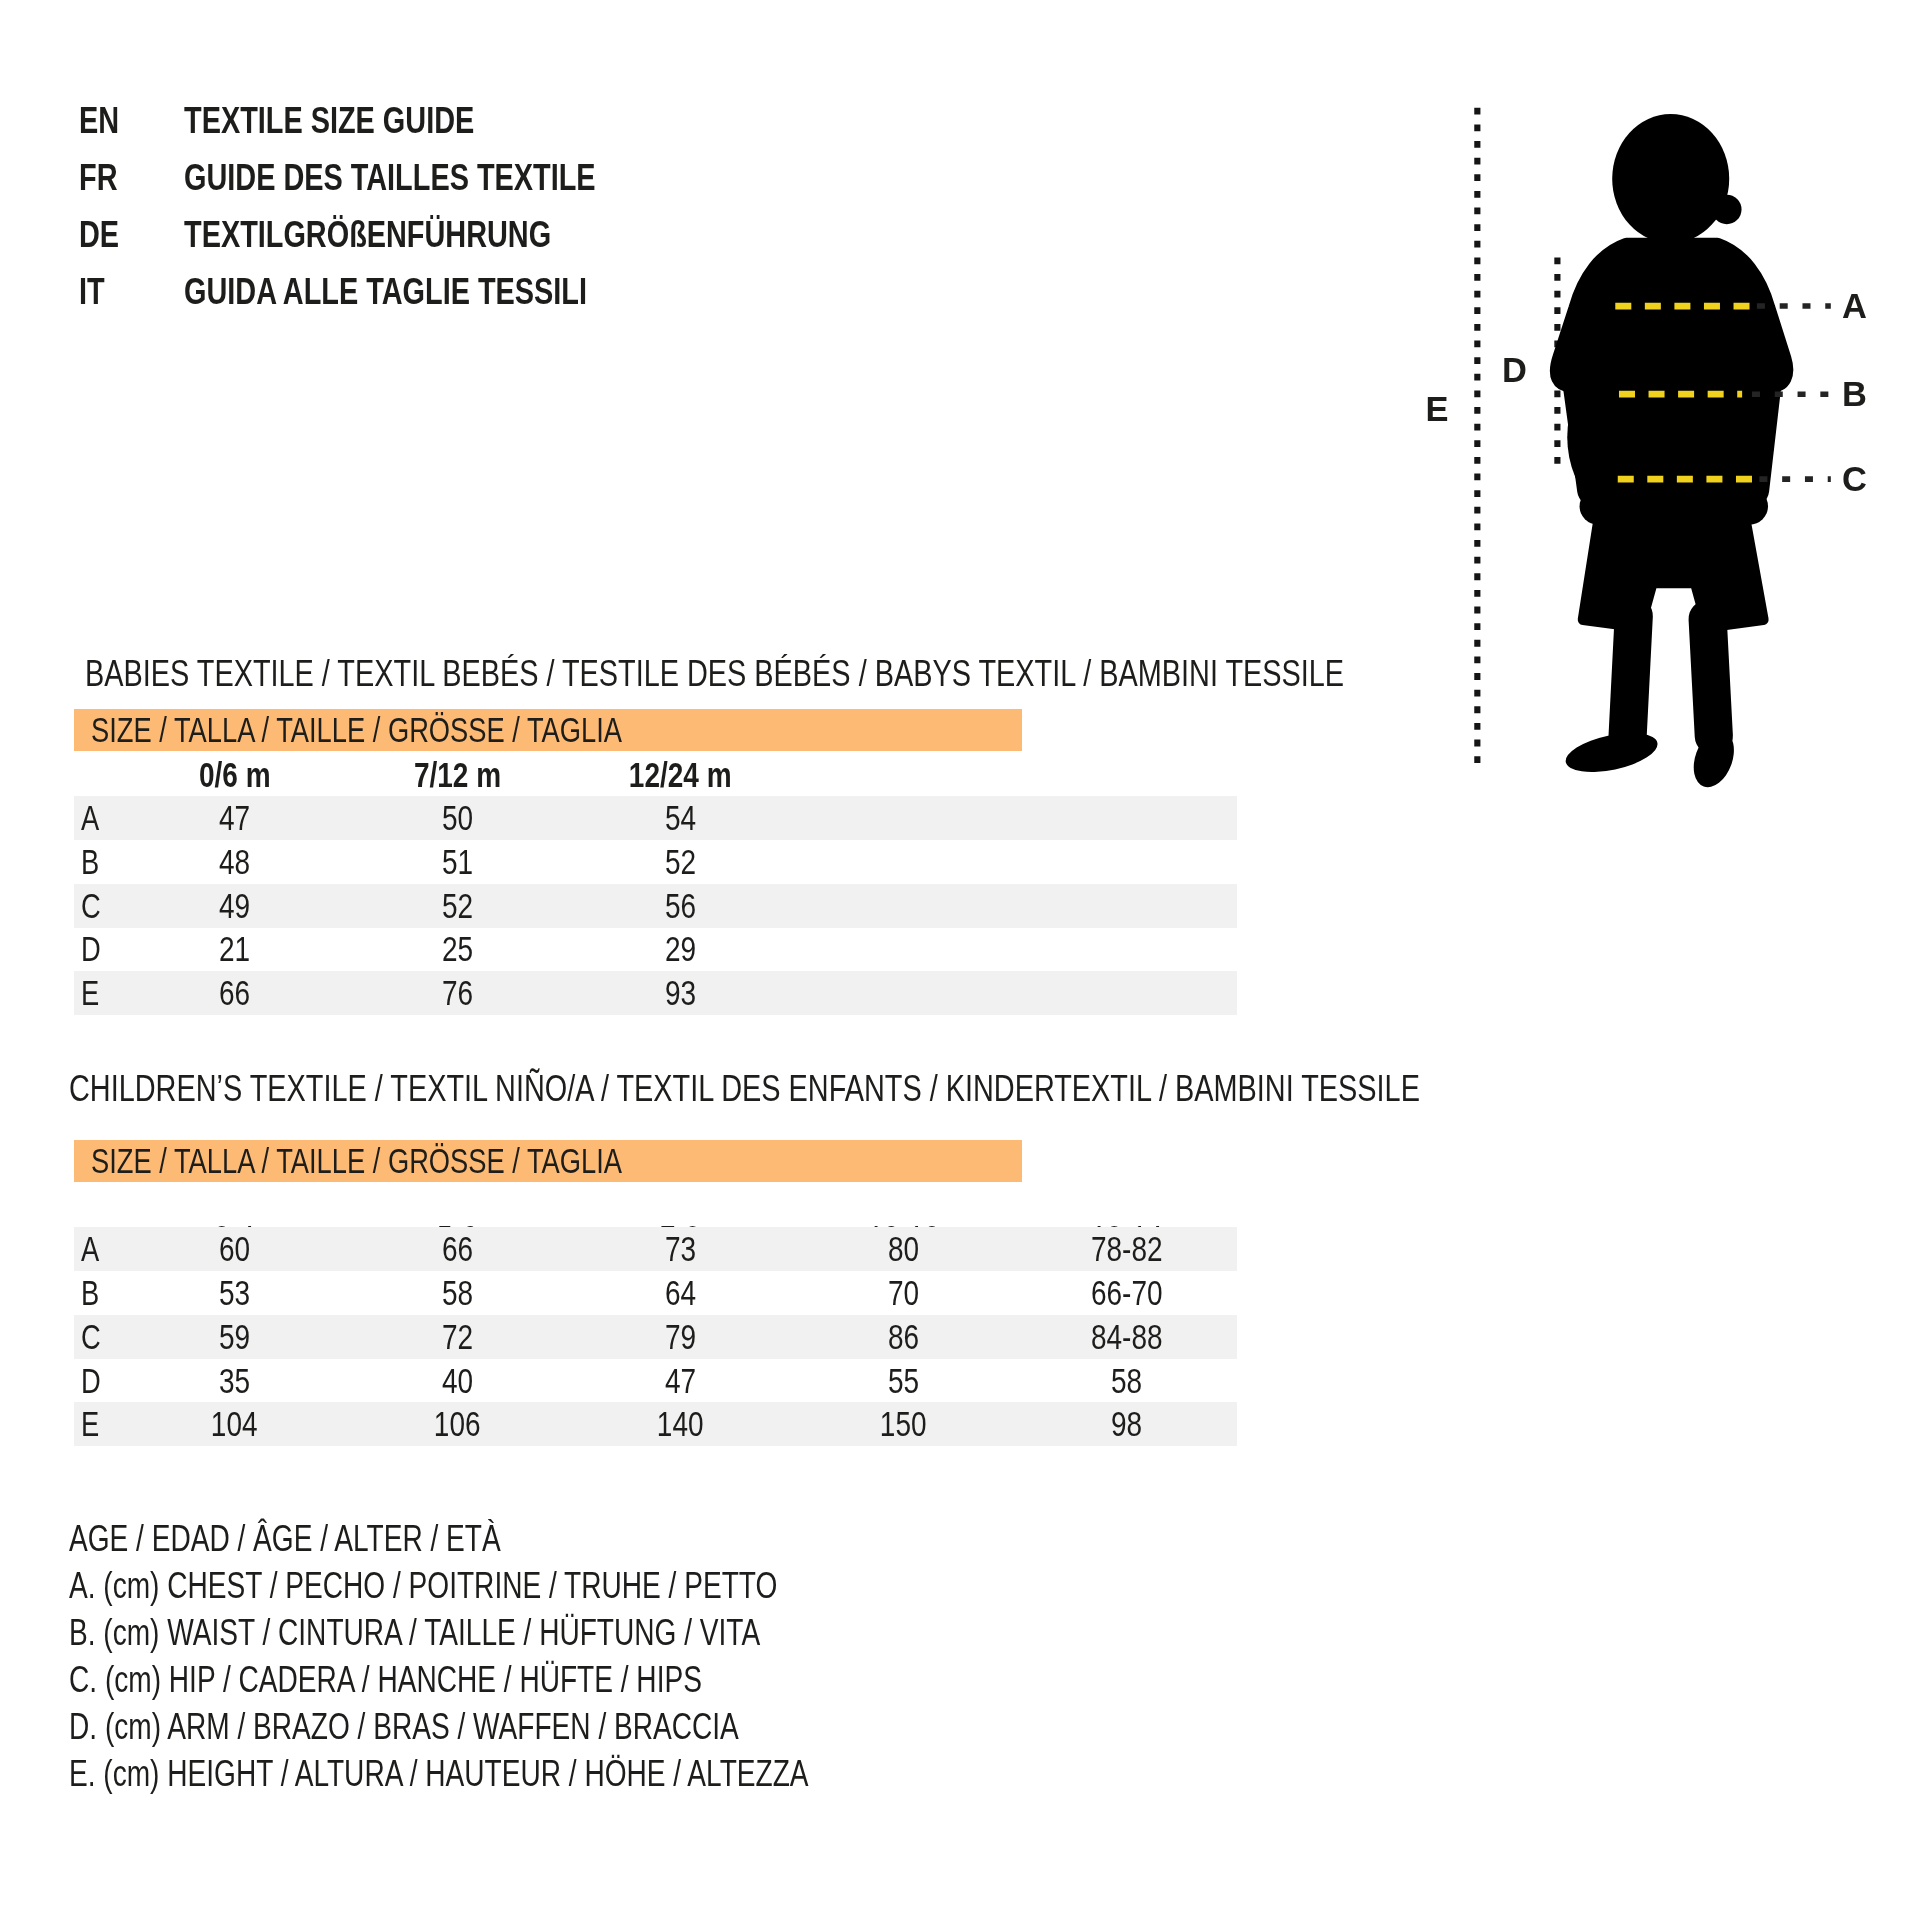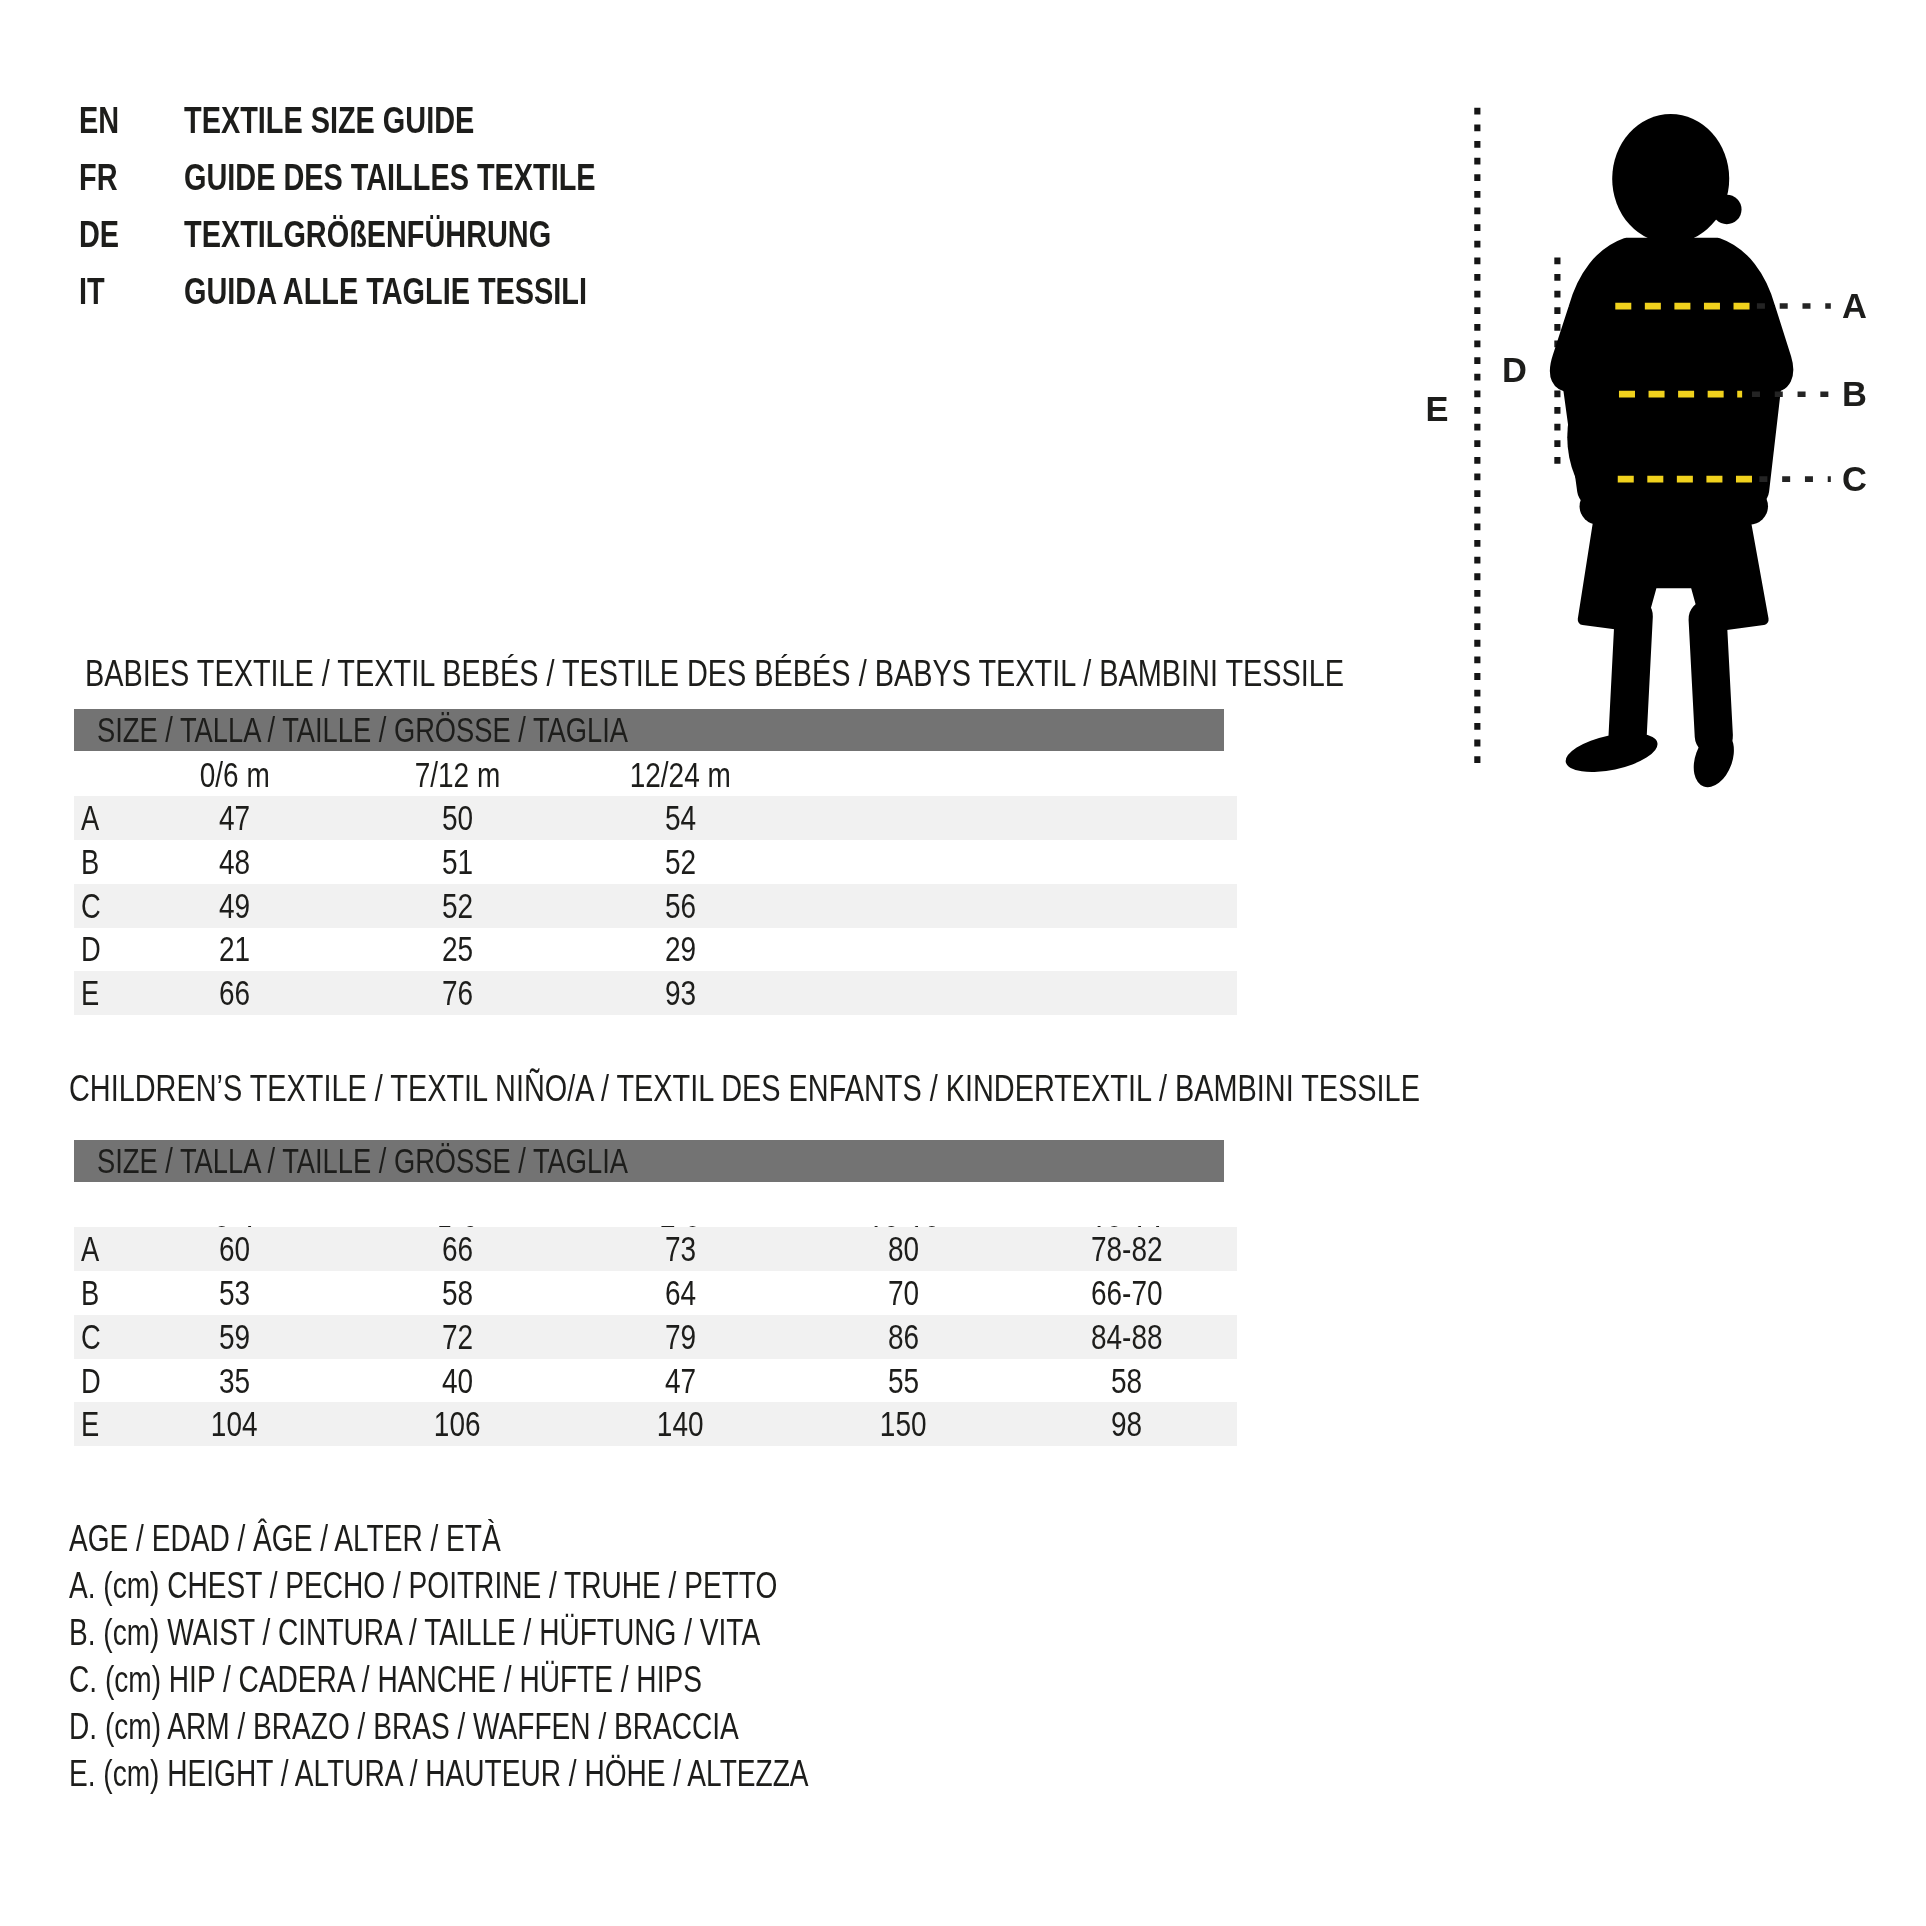--- a/index.html
+++ b/index.html
@@ -10,22 +10,22 @@
   .cond{display:inline-block;transform:scaleX(0.78);transform-origin:0 50%;white-space:nowrap;}
   .condc{display:inline-block;transform:scaleX(0.80);transform-origin:50% 50%;white-space:nowrap;}
 
   
   .lang{left:79px;top:92px;}
   .lang-row{height:57px;line-height:57px;font-size:37px;font-weight:700;}
   .lang-row .code{display:inline-block;width:95px;}
   
   .sec-heading{left:69px;font-size:37px;font-weight:500;line-height:44px;}
   
-  .bar{left:74px;width:1150px;height:42px;background:#737373;line-height:42px;
-       padding-left:23px;box-sizing:border-box;font-size:35px;font-weight:500;}
+  .bar{left:74px;width:948px;height:42px;background:#fdba74;line-height:42px;
+       padding-left:17px;box-sizing:border-box;font-size:35px;font-weight:500;}
   .trow{left:74px;width:1163px;height:44px;display:grid;
         grid-template-columns:49px repeat(var(--n),223px) 1fr;align-items:center;
         font-size:35px;}
   .trow.shade{background:#f1f1f1;}
   .trow .rl{padding-left:7.4px;text-align:left;}
   .trow .cv{text-align:center;}
   .colhead{height:43px;background:transparent;}
   
   .legend{left:69px;top:1515px;font-size:36px;line-height:47px;}
   .legend div{height:47px;}
@@ -103,21 +103,21 @@
   <text class="flabel" x="14" y="533">E</text>
 </svg>
 </figure>
 
 <h2 class="abs sec-heading" style="top:636px;margin:16px;">
   <span class="cond">BABIES TEXTILE / TEXTIL BEBÉS / TESTILE DES BÉBÉS / BABYS TEXTIL / BAMBINI TESSILE</span>
 </h2>
 <div class="abs bar" style="top:709px;">
   <span class="cond">SIZE / TALLA / TAILLE / GRÖSSE / TAGLIA</span>
 </div>
-<div class="abs trow colhead" style="--n:3;top:753px;">
+<div class="abs trow colhead" style="--n:3;top:753px;font-weight:bold;">
   <div class="rl"></div>
   <div class="cv"><span class="condc">0/6 m</span></div>
   <div class="cv"><span class="condc">7/12 m</span></div>
   <div class="cv"><span class="condc">12/24 m</span></div>
 </div>
 <div class="abs trow shade" style="--n:3;top:796px;">
   <div class="rl"><span class="cond">A</span></div>
   <div class="cv"><span class="condc">47</span></div>
   <div class="cv"><span class="condc">50</span></div>
   <div class="cv"><span class="condc">54</span></div>

